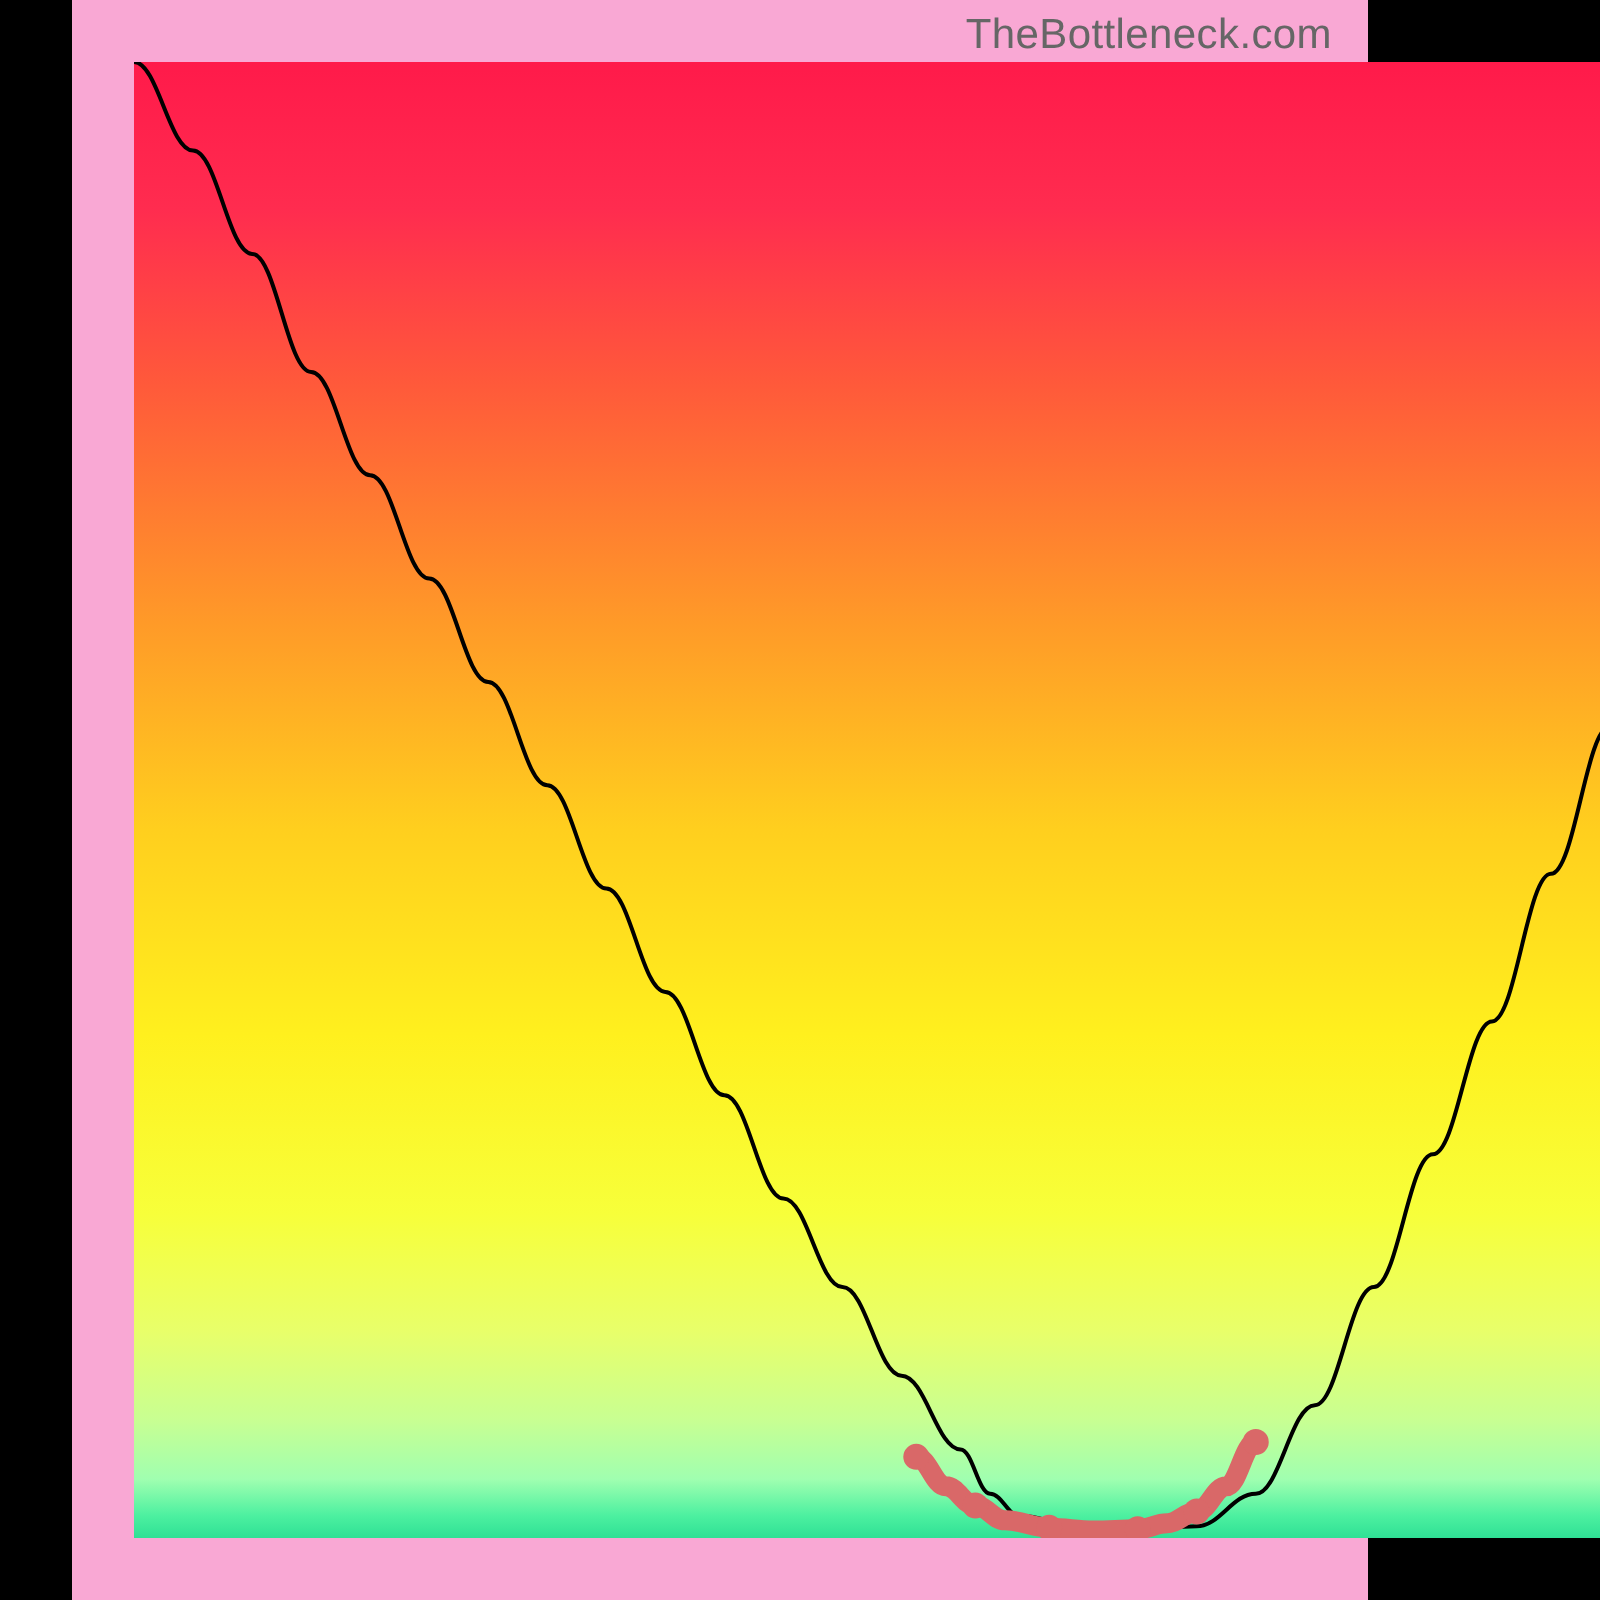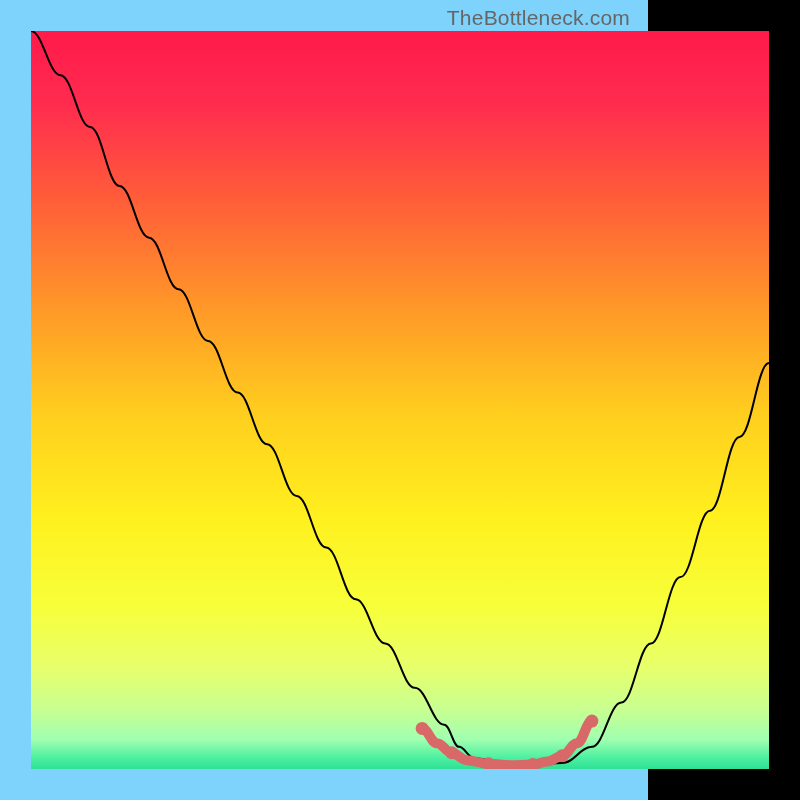--- a/index.html
+++ b/index.html
@@ -1,21 +1,22 @@
 <!DOCTYPE html>
 <html><head>
 <meta charset="utf-8">
 <style>
   * { margin: 0; padding: 0; box-sizing: border-box; }
   html, body { width: 800px; height: 800px; background: #000; overflow: hidden; }
   .outer {
     width: 648px;
     height: 800px;
-    background: #7dd3fc;
+    background: #f9a8d4;
     position: relative;
+    margin-left: 36px;
   }
   .watermark {
     position: absolute;
     top: 6px;
     right: 18px;
     color: #666;
     font-family: Arial, Helvetica, sans-serif;
     font-size: 21px;
     font-weight: 400;
     letter-spacing: 0.2px;

